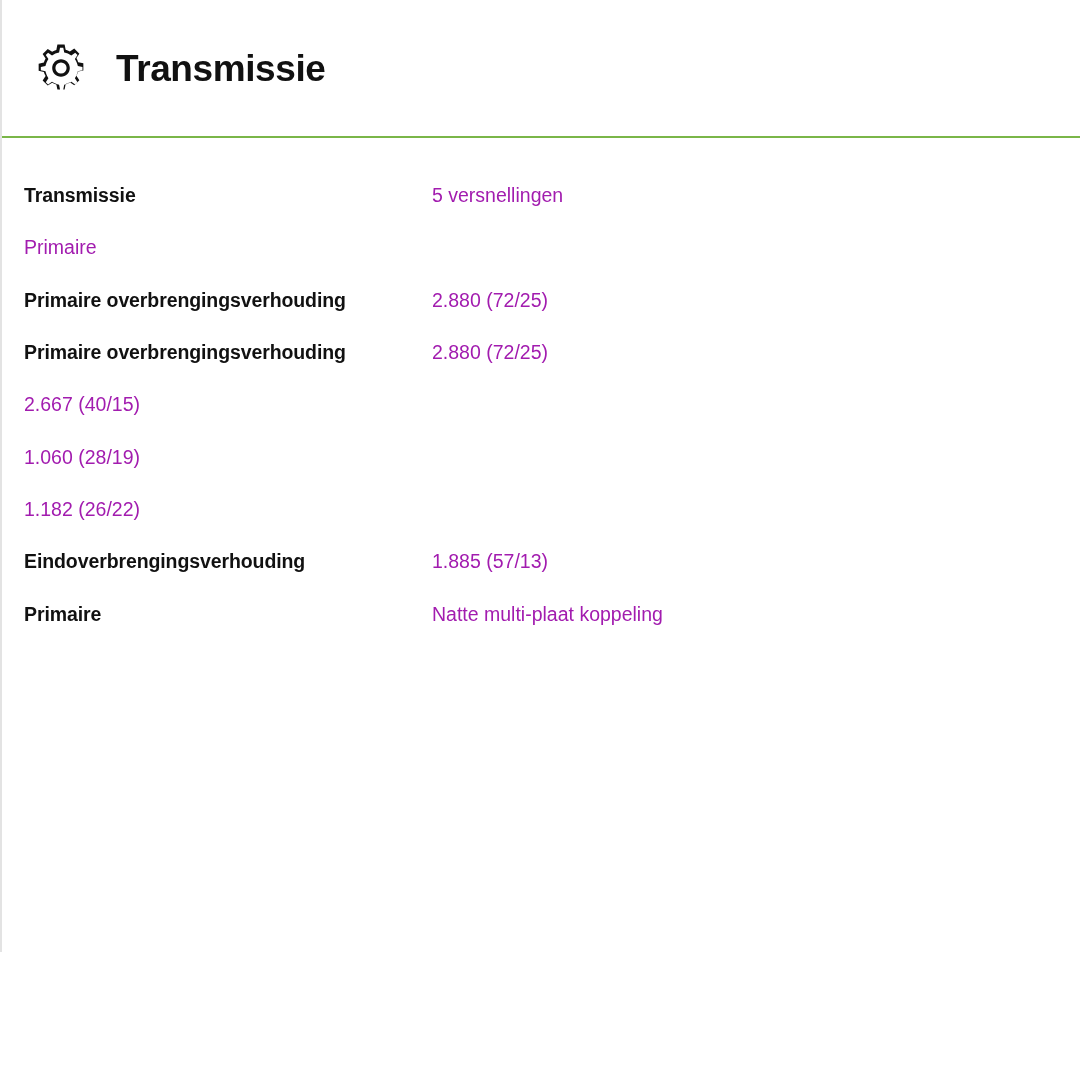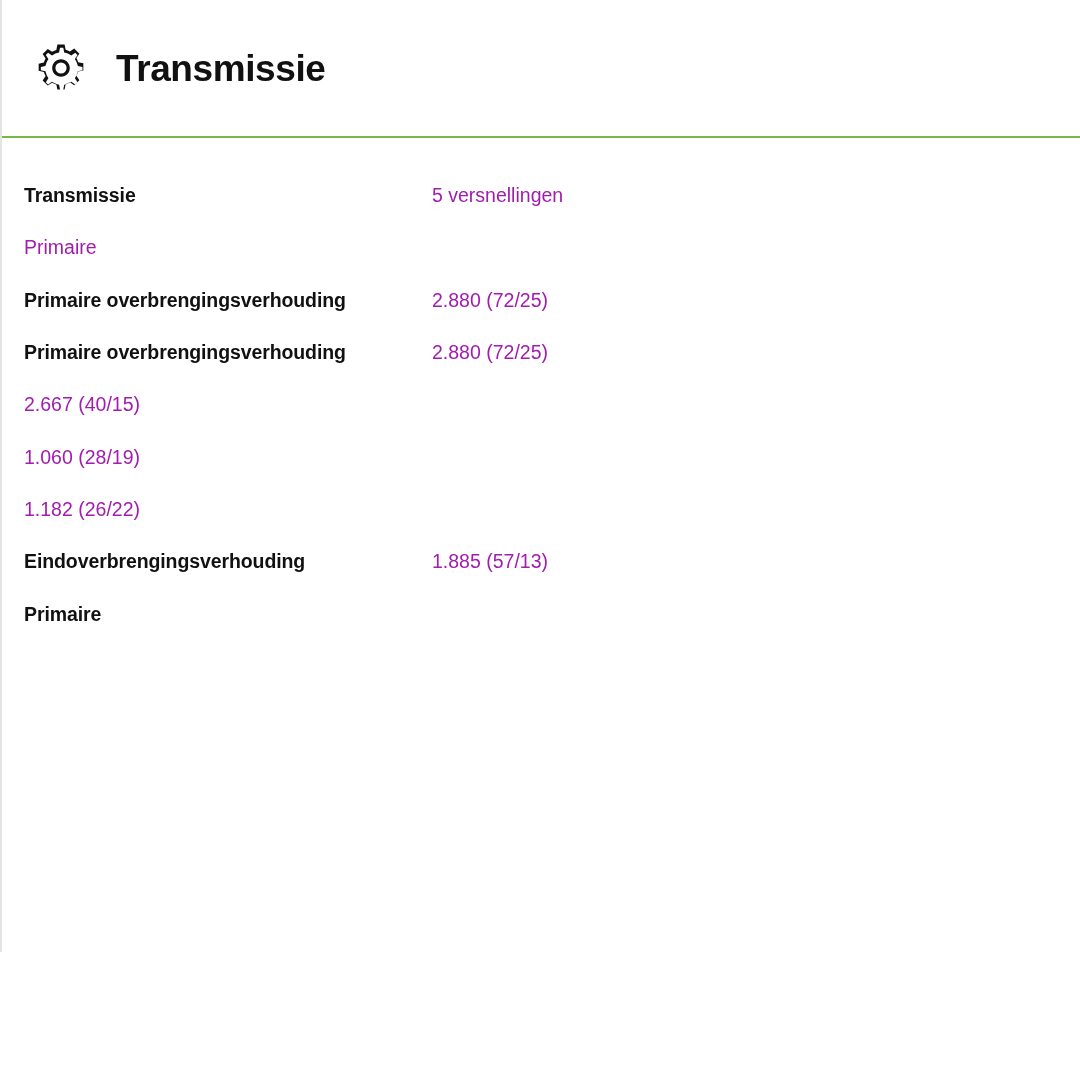--- a/index.html
+++ b/index.html
@@ -134,16 +134,17 @@
       <div class="spec-value">1.182 (26/22)</div>
     </div>
 
     <div class="spec-row">
       <div class="spec-label">Eindoverbrengingsverhouding</div>
       <div class="spec-value">1.885 (57/13)</div>
     </div>
 
     <div class="spec-row">
       <div class="spec-label">Primaire</div>
+      <div class="spec-value">Natte multi-plaat koppeling</div>
     </div>
 
   </div>
 </div>
 
 </body></html>

